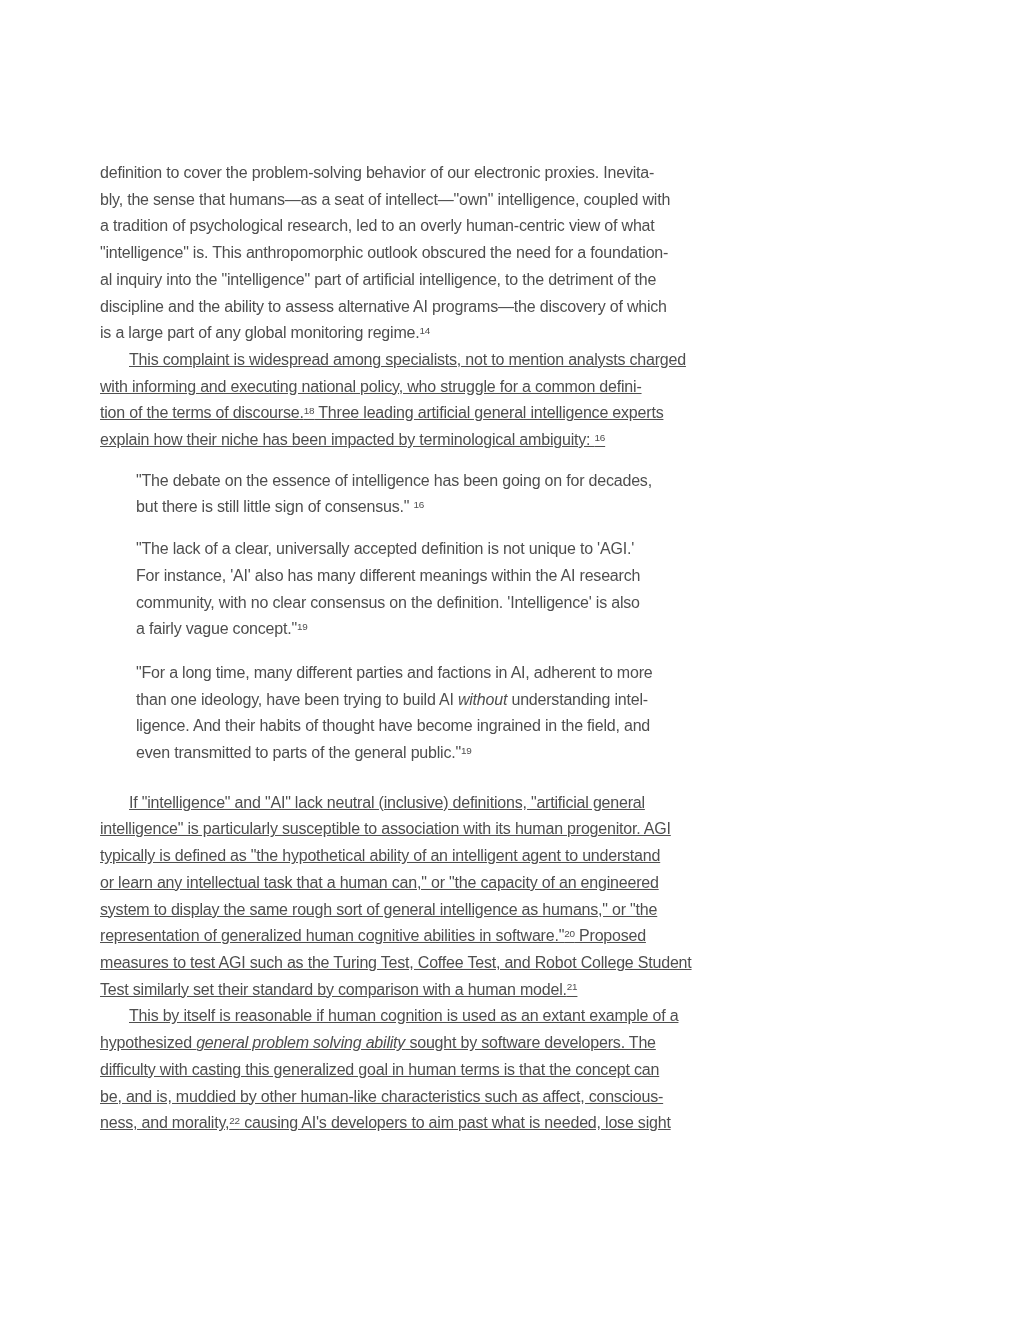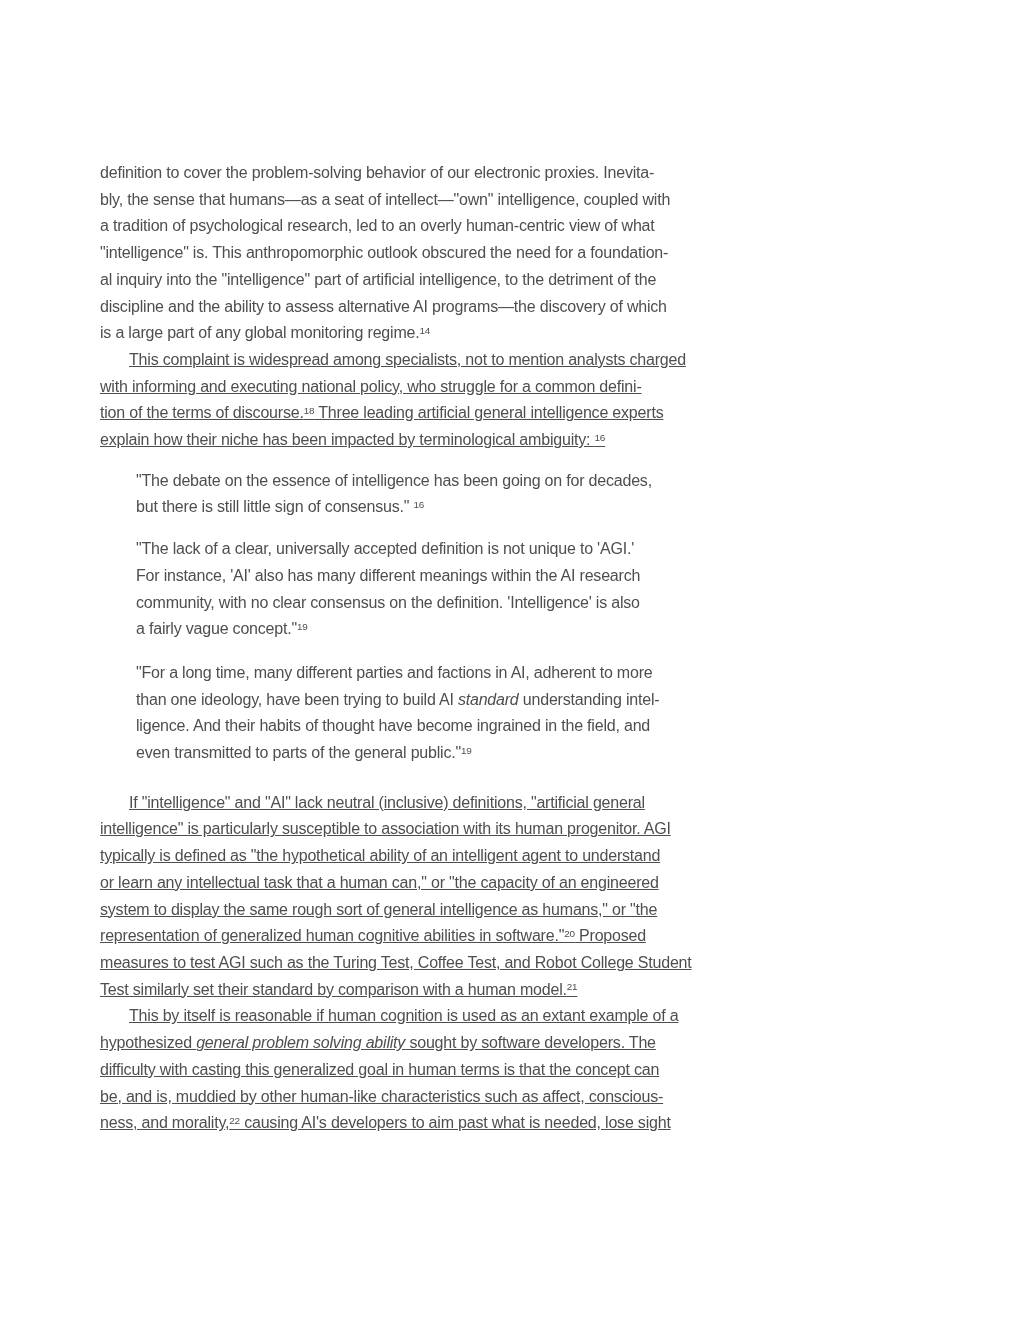--- a/index.html
+++ b/index.html
@@ -85,21 +85,21 @@
   <main class="text-block">
 
     <p class="para">definition to cover the problem-solving behavior of our electronic proxies. Inevita-<br>bly, the sense that humans—as a seat of intellect—"own" intelligence, coupled with<br>a tradition of psychological research, led to an overly human-centric view of what<br>"intelligence" is. This anthropomorphic outlook obscured the need for a foundation-<br>al inquiry into the "intelligence" part of artificial intelligence, to the detriment of the<br>discipline and the ability to assess alternative AI programs—the discovery of which<br>is a large part of any global monitoring regime.<sup>14</sup></p>
 
     <p class="para indent-first">This complaint is widespread among specialists, not to mention analysts charged<br>with informing and executing national policy, who struggle for a common defini-<br>tion of the terms of discourse.<sup>18</sup> Three leading artificial general intelligence experts<br>explain how their niche has been impacted by terminological ambiguity: <sup>16</sup></p>
 
     <blockquote class="quote q1">"The debate on the essence of intelligence has been going on for decades,<br>but there is still little sign of consensus." <sup>16</sup></blockquote>
 
     <blockquote class="quote q2">"The lack of a clear, universally accepted definition is not unique to 'AGI.'<br>For instance, 'AI' also has many different meanings within the AI research<br>community, with no clear consensus on the definition. 'Intelligence' is also<br>a fairly vague concept."<sup>19</sup></blockquote>
 
-    <blockquote class="quote q3">"For a long time, many different parties and factions in AI, adherent to more<br>than one ideology, have been trying to build AI <em>standard</em> understanding intel-<br>ligence. And their habits of thought have become ingrained in the field, and<br>even transmitted to parts of the general public."<sup>19</sup></blockquote>
+    <blockquote class="quote q3">"For a long time, many different parties and factions in AI, adherent to more<br>than one ideology, have been trying to build AI <em>without</em> understanding intel-<br>ligence. And their habits of thought have become ingrained in the field, and<br>even transmitted to parts of the general public."<sup>19</sup></blockquote>
 
     <p class="para indent-first after-quotes">If "intelligence" and "AI" lack neutral (inclusive) definitions, "artificial general<br>intelligence" is particularly susceptible to association with its human progenitor. AGI<br>typically is defined as "the hypothetical ability of an intelligent agent to understand<br>or learn any intellectual task that a human can," or "the capacity of an engineered<br>system to display the same rough sort of general intelligence as humans," or "the<br>representation of generalized human cognitive abilities in software."<sup>20</sup> Proposed<br>measures to test AGI such as the Turing Test, Coffee Test, and Robot College Student<br>Test similarly set their standard by comparison with a human model.<sup>21</sup></p>
 
     <p class="para indent-first">This by itself is reasonable if human cognition is used as an extant example of a<br>hypothesized <em>general problem solving ability</em> sought by software developers. The<br>difficulty with casting this generalized goal in human terms is that the concept can<br>be, and is, muddied by other human-like characteristics such as affect, conscious-<br>ness, and morality,<sup>22</sup> causing AI's developers to aim past what is needed, lose sight</p>
 
   </main>
 
   <footer>
     <span class="footer-page-number">2</span>
     <span class="footer-org">Center for Security and Emerging Technology</span>

